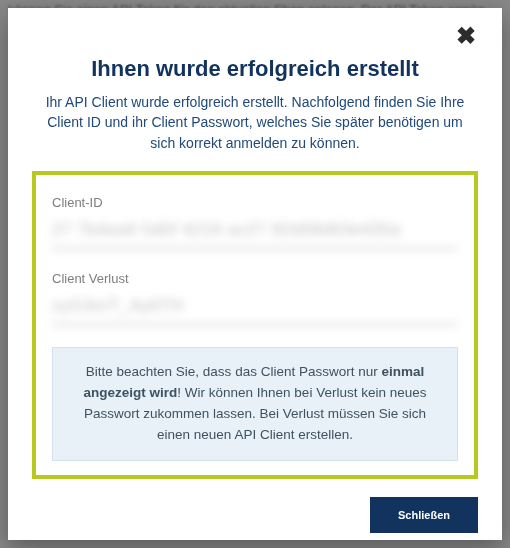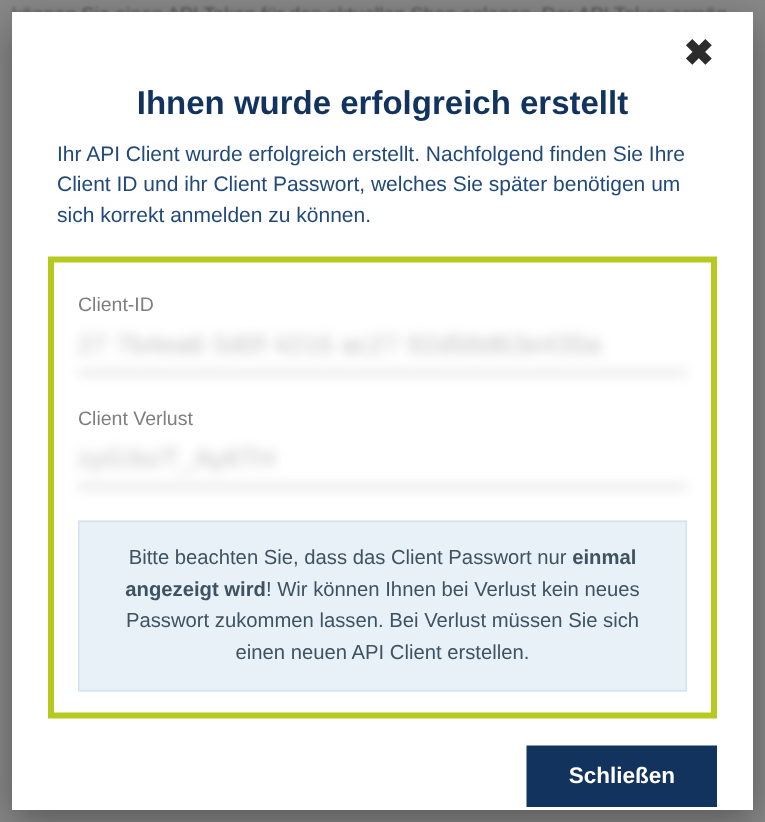--- a/index.html
+++ b/index.html
@@ -49,20 +49,21 @@
       color: #11335e;
       font-size: 22px;
       font-weight: 700;
       text-align: center;
       margin-top: 6px;
       margin-bottom: 10px;
     }
     .modal-desc {
       color: #214a7a;
       font-size: 14px;
+      text-align: center;
       line-height: 1.45;
       padding: 0 6px 18px 6px;
     }
     .credentials-box {
       border: 4px solid #b7c91e;
       padding: 16px 16px 14px 16px;
       display: flex;
       flex-direction: column;
       gap: 4px;
       justify-content: space-between;
@@ -94,21 +95,21 @@
     }
     .notice-box b { font-weight: 700; }
     .button-row {
       display: flex;
       justify-content: flex-end;
       margin-top: 18px;
     }
     .btn-close {
       background: #11335e;
       color: #ffffff;
-      font-size: 15px;
+      font-size: 11px;
       font-weight: 700;
       border: none;
       padding: 12px 28px;
       cursor: pointer;
     }
   </style>
 </head>
 <body>
 
 <div class="backdrop-text">können Sie einen API Token für den aktuellen Shop anlegen. Der API Token ermög</div>

